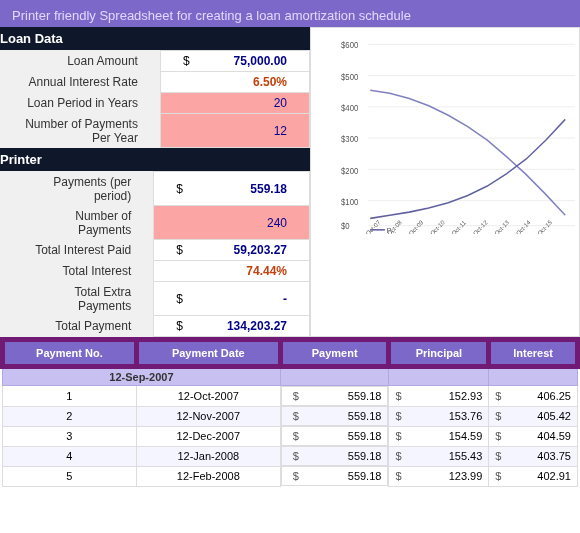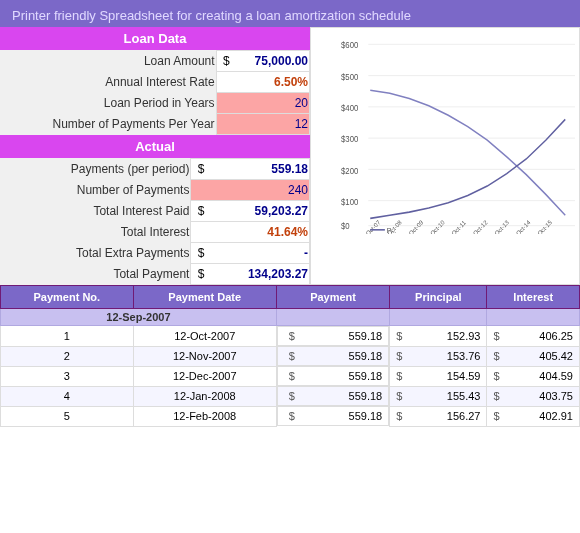--- a/index.html
+++ b/index.html
@@ -33,36 +33,36 @@
     }
 
     
     .left-panel {
       width: 310px;
       flex-shrink: 0;
     }
 
     
     .section-header {
-      background: #d946ef;
+      background: #0f172a;
       color: #fff;
       font-weight: bold;
-      text-align: center;
+      text-align: left;
       padding: 4px 0;
       font-size: 13px;
     }
 
     
     .data-table {
       width: 100%;
       border-collapse: collapse;
       background: #f0f0f0;
     }
     .data-table td {
-      padding: 3px 1px;
+      padding: 3px 22px;
       border: 1px solid #ddd;
       font-size: 12px;
     }
     .data-table .label-cell {
       text-align: right;
       color: #333;
       background: #f0f0f0;
       border: none;
     }
     .data-table .value-cell {
@@ -123,21 +123,21 @@
     .payments-table {
       width: 100%;
       border-collapse: collapse;
     }
     .payments-table th {
       background: #7b68c8;
       color: #fff;
       text-align: center;
       padding: 5px 4px;
       font-size: 11px;
-      border: 1px solid #701a75;
+      border: 5px solid #701a75;
     }
     .payments-table .sub-header td {
       background: #c8c0f0;
       text-align: center;
       font-weight: bold;
       padding: 2px 4px;
       font-size: 11px;
       color: #333;
       border: 1px solid #b0a8e0;
     }
@@ -187,40 +187,40 @@
       <td class="label-cell">Loan Period in Years</td>
       <td colspan="2" class="num-cell">20</td>
     </tr>
           <tr>
       <td class="label-cell">Number of Payments Per Year</td>
       <td colspan="2" class="num-cell">12</td>
     </tr>
         </tbody>
     </table>
 
-    <div class="section-header">Actual</div>
+    <div class="section-header">Printer</div>
     <table class="data-table">
       <tbody id="summary-body">
           <tr>
       <td class="label-cell">Payments (per period)</td>
       <td class="dollar-cell">$</td>
       <td class="amount-cell">559.18</td>
     </tr>
           <tr>
       <td class="label-cell">Number of Payments</td>
       <td colspan="2" class="num-cell">240</td>
     </tr>
           <tr>
       <td class="label-cell">Total Interest Paid</td>
       <td class="dollar-cell">$</td>
       <td class="amount-cell">59,203.27</td>
     </tr>
           <tr>
       <td class="label-cell">Total Interest</td>
-      <td colspan="2" class="pct-cell">41.64%</td>
+      <td colspan="2" class="pct-cell">74.44%</td>
     </tr>
           <tr>
       <td class="label-cell">Total Extra Payments</td>
       <td class="dollar-cell">$</td>
       <td class="amount-cell">-</td>
     </tr>
           <tr>
       <td class="label-cell">Total Payment</td>
       <td class="dollar-cell">$</td>
       <td class="amount-cell">134,203.27</td>
@@ -356,21 +356,21 @@
   </tr>
         <tr>
     <td class="center">5</td>
     <td class="center">12-Feb-2008</td>
     <td style="display:flex;gap:0;">
       <span style="min-width:16px;text-align:center;color:#555;">$</span>
       <span style="flex:1;text-align:right;">559.18</span>
     </td>
     <td>
       <span style="min-width:16px;text-align:center;color:#555;">$</span>
-      <span style="float:right;">156.27</span>
+      <span style="float:right;">123.99</span>
     </td>
     <td>
       <span style="min-width:16px;text-align:center;color:#555;">$</span>
       <span style="float:right;">402.91</span>
     </td>
   </tr>
       </tbody>
   </table>
 </div>
 

